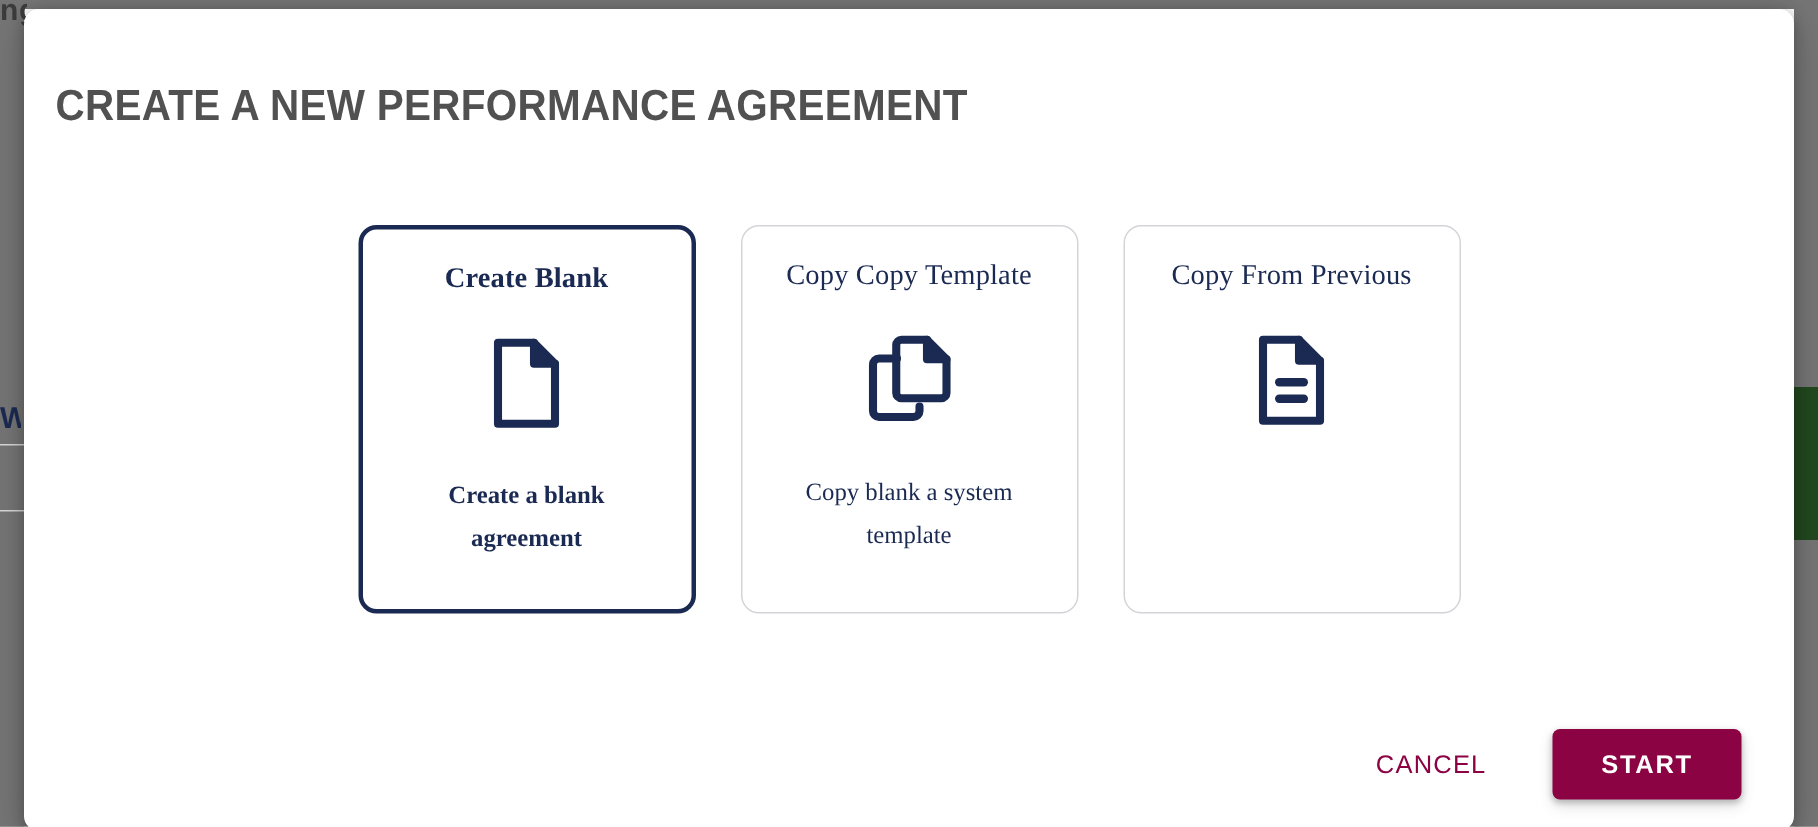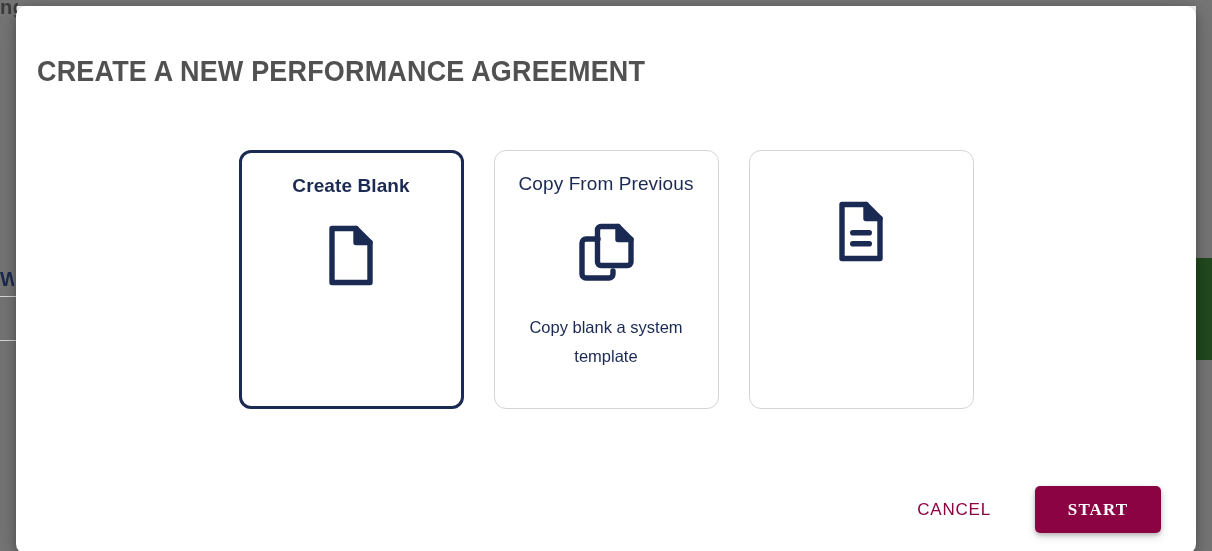--- a/index.html
+++ b/index.html
@@ -92,20 +92,21 @@
   
   .options {
     position: absolute;
     left: 0;
     top: 144px;
     width: 1180px;
     display: flex;
     justify-content: center;
     align-items: flex-start;
     gap: 30px;
+    font-family: Liberation Serif, serif;
   }
 
   .option-card {
     width: 225px;
     height: 259px;
     box-sizing: border-box;
     background: #ffffff;
     border: 1px solid #d4d4d8;
     border-radius: 12px;
     display: flex;
@@ -170,21 +171,21 @@
     font-weight: normal;
     letter-spacing: .8px;
     padding: 12px 18px;
     border-radius: 4px;
     cursor: pointer;
   }
   .btn-start {
     background: #8c0344;
     border: none;
     color: #ffffff;
-    font-family: Liberation Serif, serif;
+    font-family: Liberation Sans, sans-serif;
     font-size: 17px;
     font-weight: bold;
     letter-spacing: 1.1px;
     width: 126px;
     height: 47px;
     border-radius: 5px;
     cursor: pointer;
     box-shadow: 0 2px 4px rgba(0,0,0,.22), 0 4px 10px rgba(0,0,0,.12);
   }
 </style>
@@ -211,35 +212,37 @@
   <div class="options">
 
     <div class="option-card selected">
       <div class="option-title">Create Blank</div>
       <div class="option-icon">
         <svg width="48" height="65" viewBox="0 0 48 65" fill="none">
           <path d="M5 5.5 H29 L43 19.5 V59.5 H5 Z" stroke="#1b2a52" stroke-width="5.4" stroke-linejoin="round" stroke-linecap="round" fill="none"></path>
           <path d="M29 5.5 V19.5 H43" stroke="#1b2a52" stroke-width="5.4" stroke-linejoin="round" stroke-linecap="round" fill="#1b2a52"></path>
         </svg>
       </div>
+      <div class="option-desc">Create a blank agreement</div>
     </div>
 
     <div class="option-card">
-      <div class="option-title">Copy From Previous</div>
+      <div class="option-title">Copy Copy Template</div>
       <div class="option-icon">
         <svg width="57" height="65" viewBox="0 0 57 65" fill="none">
           <path d="M20 18 H8 A4 4 0 0 0 4 22 V53 A4 4 0 0 0 8 57 H31 A4 4 0 0 0 35 53 V50" stroke="#1b2a52" stroke-width="5.4" stroke-linejoin="round" stroke-linecap="round" fill="none"></path>
           <path d="M23 5.5 H40 L53 18.5 V41 A3.5 3.5 0 0 1 49.5 44.5 H23 A3.5 3.5 0 0 1 19.5 41 V9 A3.5 3.5 0 0 1 23 5.5 Z" stroke="#1b2a52" stroke-width="5.4" stroke-linejoin="round" stroke-linecap="round" fill="none"></path>
           <path d="M40 5.5 V18.5 H53" stroke="#1b2a52" stroke-width="5.4" stroke-linejoin="round" stroke-linecap="round" fill="#1b2a52"></path>
         </svg>
       </div>
       <div class="option-desc">Copy blank a system template</div>
     </div>
 
     <div class="option-card">
+      <div class="option-title">Copy From Previous</div>
       <div class="option-icon">
         <svg width="48" height="65" viewBox="0 0 48 65" fill="none">
           <path d="M5 5.5 H29 L43 19.5 V59.5 H5 Z" stroke="#1b2a52" stroke-width="5.4" stroke-linejoin="round" stroke-linecap="round" fill="none"></path>
           <path d="M29 5.5 V19.5 H43" stroke="#1b2a52" stroke-width="5.4" stroke-linejoin="round" stroke-linecap="round" fill="#1b2a52"></path>
           <rect x="13" y="31" width="22" height="5.6" rx="2.8" fill="#1b2a52"></rect>
           <rect x="13" y="42" width="22" height="5.6" rx="2.8" fill="#1b2a52"></rect>
         </svg>
       </div>
     </div>
 

